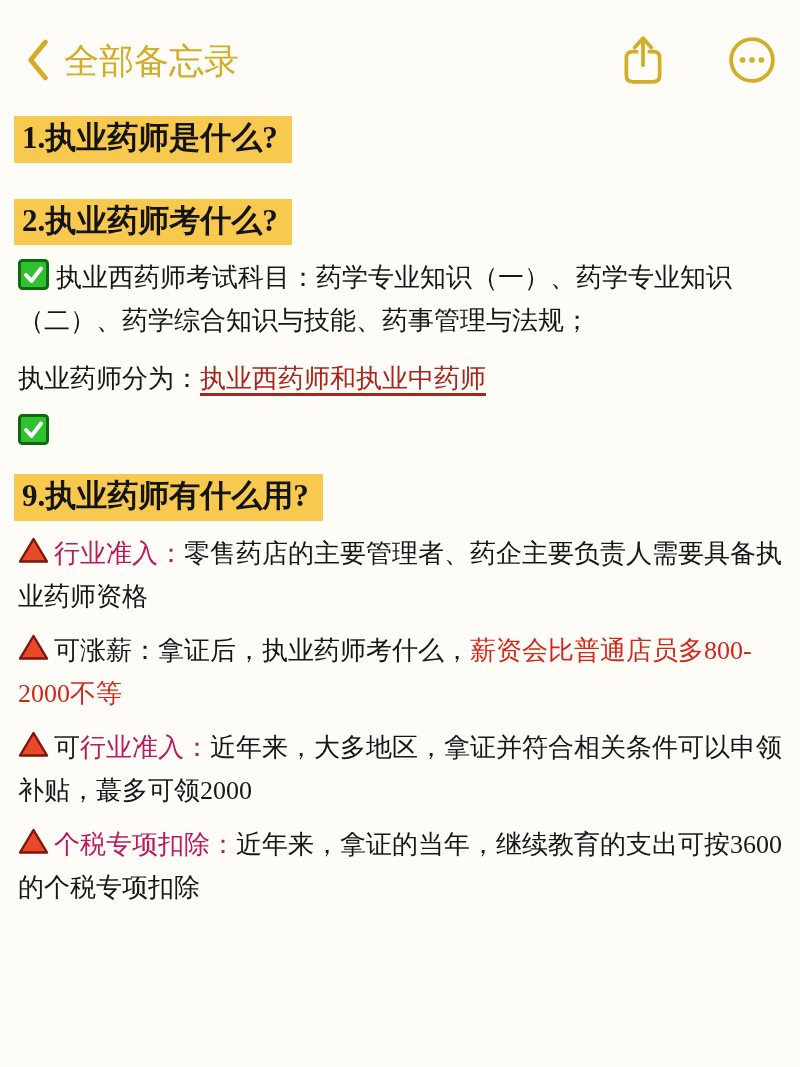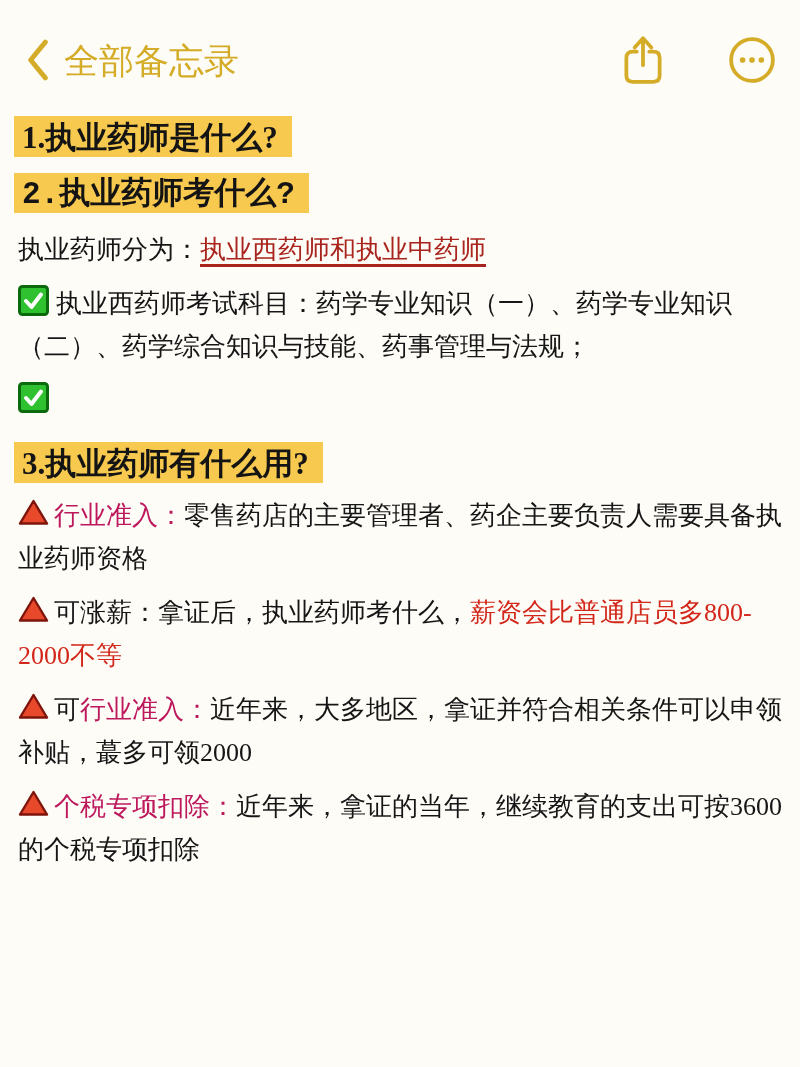--- a/index.html
+++ b/index.html
@@ -31,25 +31,25 @@
     white-space:nowrap;line-height:1.2;
     color:#121212;
   }
   .t-red{color:#AE2218;margin-left:4px;}
 
   
   .hl{
     display:table;
     background:#F7C94E;
     font-size:31px;font-weight:bold;color:#141414;
-    padding:6px 14px 2px 8px;
+    padding:6px 14px 8px 8px;
     margin:0 0 0 14px;line-height:1.05;
   }
   .h1{margin-top:30px;}
-  .h2{margin-top:16px;font-family:Liberation Mono, monospace;}
+  .h2{margin-top:36px;}
   .h3{margin-top:20px;}
 
   
   .body{
     font-size:26px;line-height:43px;
     margin:15px 18px 0 18px;
   }
   .check-item{margin-top:11px;}
   .bullet{margin-top:11px;}
 
@@ -88,33 +88,33 @@
         <circle cx="23" cy="23" r="2.7" fill="#D4AC28"></circle>
         <circle cx="32" cy="23" r="2.7" fill="#D4AC28"></circle>
       </svg>
     </div>
   </header>
 
 
   <h2 class="hl h1">1.执业药师是什么?</h2>
 
   <h2 class="hl h2">2.执业药师考什么?</h2>
-  <p class="body"><span>执业药师分为：</span><a class="link">执业西药师和执业中药师</a></p>
-
   <p class="body check-item"><svg class="checkbox-svg" width="31" height="31" viewBox="0 0 31 31">
         <rect x="1.5" y="1.5" width="28" height="28" rx="3" fill="#2FC12F" stroke="#0B6A0B" stroke-width="3"></rect>
         <path d="M8 16 L13.5 22 L23 9.5" fill="none" stroke="#FFFFFF" stroke-width="4" stroke-linecap="round" stroke-linejoin="round"></path>
       </svg><span>执业西药师考试科目：药学专业知识（一）、药学专业知识（二）、药学综合知识与技能、药事管理与法规；</span></p>
+
+  <p class="body"><span>执业药师分为：</span><a class="link">执业西药师和执业中药师</a></p>
 
   <p class="body check-item"><svg class="checkbox-svg" width="31" height="31" viewBox="0 0 31 31">
         <rect x="1.5" y="1.5" width="28" height="28" rx="3" fill="#2FC12F" stroke="#0B6A0B" stroke-width="3"></rect>
         <path d="M8 16 L13.5 22 L23 9.5" fill="none" stroke="#FFFFFF" stroke-width="4" stroke-linecap="round" stroke-linejoin="round"></path>
       </svg></p>
 
-  <h2 class="hl h3">3.执业药师有什么用?</h2>
+  <h2 class="hl h3">9.执业药师有什么用?</h2>
 
   <p class="body bullet"><svg class="triangle-svg" width="31" height="28" viewBox="0 0 31 28">
         <polygon points="15.5,3 29,25.5 2,25.5" fill="#E8492B" stroke="#7E150D" stroke-width="2.4" stroke-linejoin="round"></polygon>
       </svg><span></span><span class="red">行业准入：</span><span>零售药店的主要管理者、药企主要负责人需要具备执业药师资格</span></p>
 
   <p class="body bullet"><svg class="triangle-svg" width="31" height="28" viewBox="0 0 31 28">
         <polygon points="15.5,3 29,25.5 2,25.5" fill="#E8492B" stroke="#7E150D" stroke-width="2.4" stroke-linejoin="round"></polygon>
       </svg><span>可涨薪：拿证后，执业药师考什么，</span><span class="red bright">薪资会比普通店员多800-2000不等</span><span></span></p>
 
   <p class="body bullet"><svg class="triangle-svg" width="31" height="28" viewBox="0 0 31 28">

